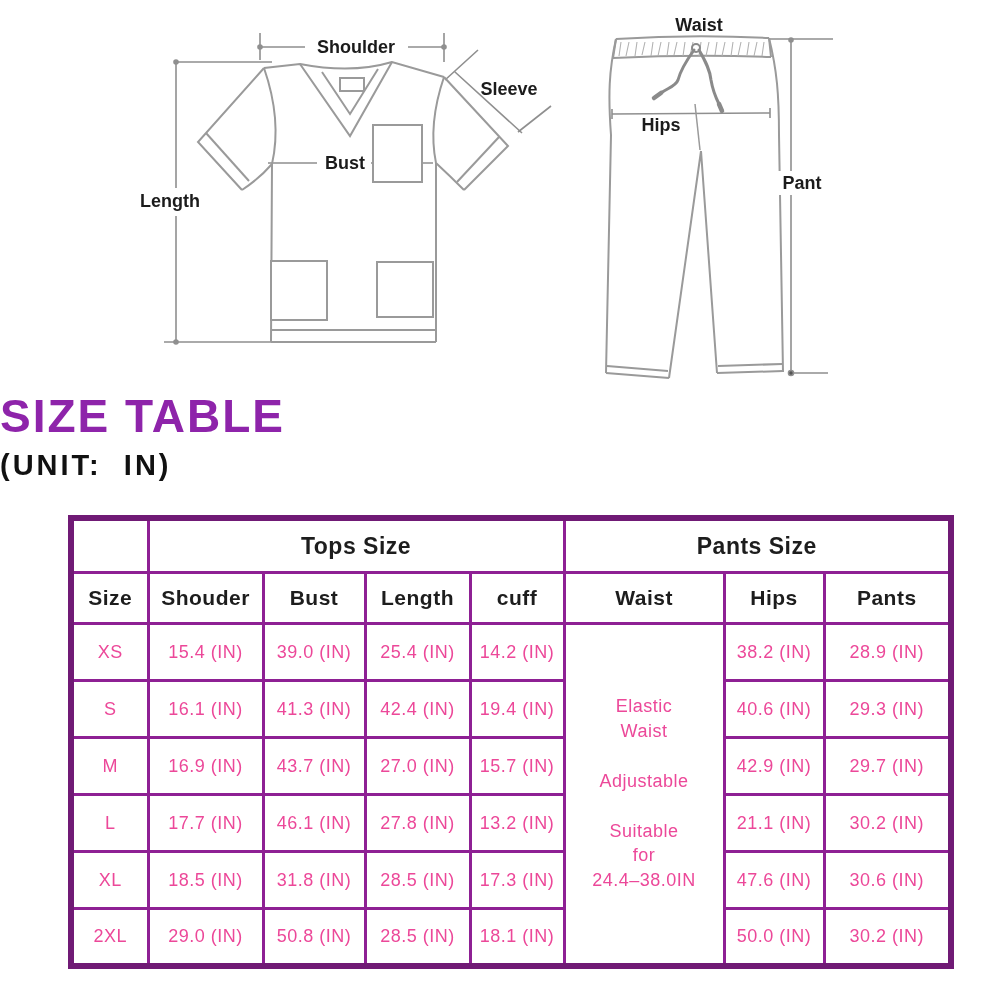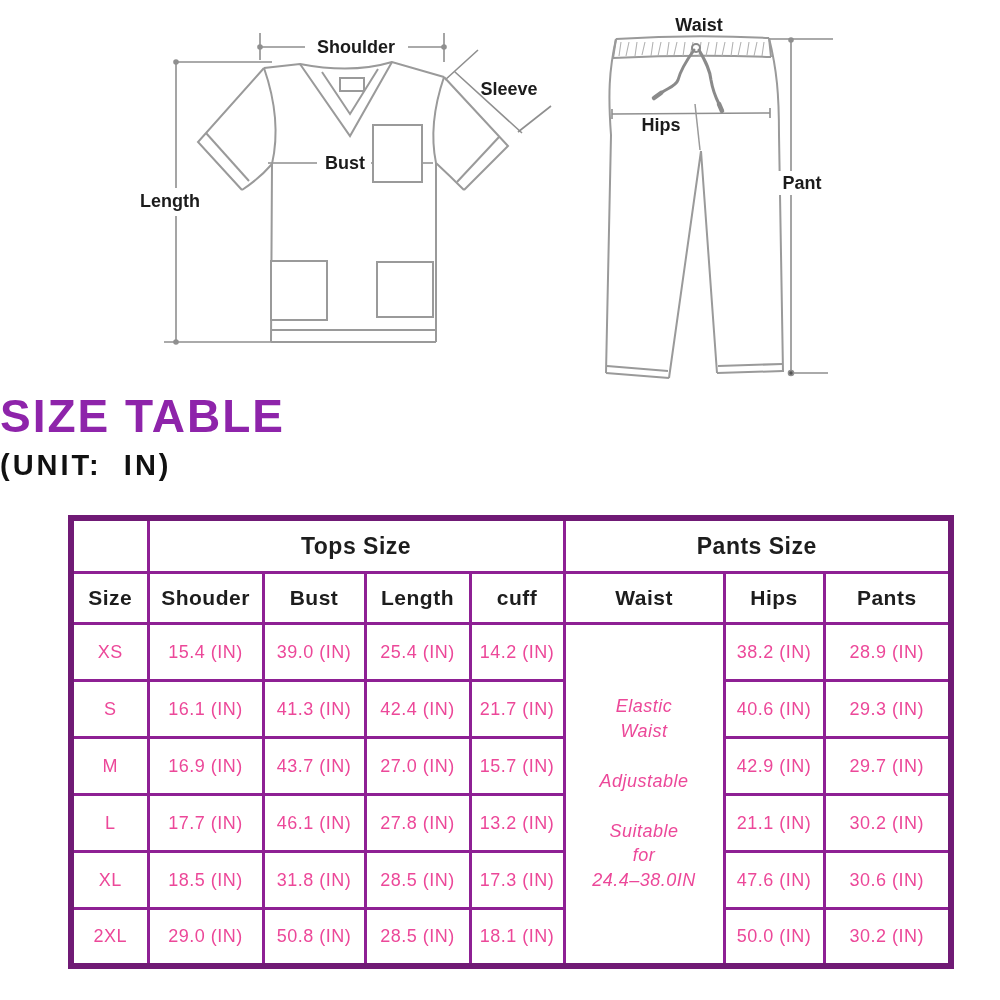--- a/index.html
+++ b/index.html
@@ -33,21 +33,20 @@
     border:3px solid #8E2094;text-align:center;vertical-align:middle;
     padding:0;color:#ec4899;font-size:18px;letter-spacing:0.5px;
   }
   .size-table .group-row th{height:50px;font-size:23px;font-weight:bold;color:#1d1d1d;letter-spacing:0.5px;}
   .size-table .head-row th{height:48px;font-size:21px;font-weight:bold;color:#1d1d1d;}
   .size-table .data-row{height:57px;}
   .size-cell{font-size:20px;}
   .waist-note{
     font-size:17px;line-height:1.38;white-space:pre-line;color:#3b3b3b;
     letter-spacing:0.3px;
-    font-style:italic;
   }
 </style>
 </head>
 <body>
 
 <div class="diagram-wrap">
   <svg width="1000" height="400" viewBox="0 0 1000 400">
 
     <g stroke="#8f8f8f" stroke-width="1.6" fill="none">
 
@@ -185,21 +184,21 @@
 for
 24.4–38.0IN</td>
     <td>38.2 (IN)</td>
     <td>28.9 (IN)</td>
   </tr>
   <tr class="data-row">
     <td class="size-cell">S</td>
     <td>16.1 (IN)</td>
     <td>41.3 (IN)</td>
     <td>42.4 (IN)</td>
-    <td>21.7 (IN)</td>
+    <td>19.4 (IN)</td>
     <td>40.6 (IN)</td>
     <td>29.3 (IN)</td>
   </tr>
   <tr class="data-row">
     <td class="size-cell">M</td>
     <td>16.9 (IN)</td>
     <td>43.7 (IN)</td>
     <td>27.0 (IN)</td>
     <td>15.7 (IN)</td>
     <td>42.9 (IN)</td>

